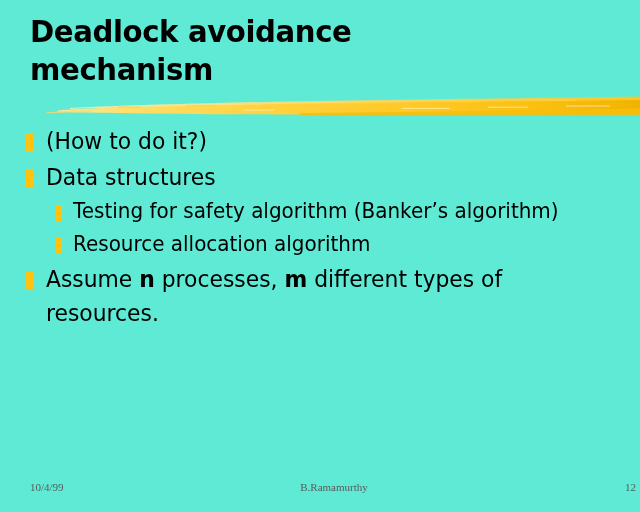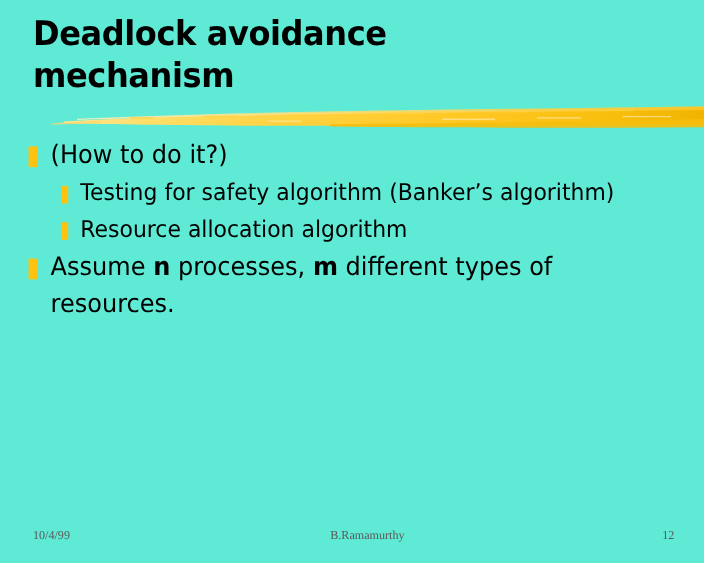--- a/index.html
+++ b/index.html
@@ -110,21 +110,21 @@
   .footer-cell {
     position: absolute;
     font-family: Liberation Serif, serif;
     font-size: 11px;
     line-height: 14px;
     color: #5a5a5a;
     white-space: nowrap;
   }
   #footer-date  { left: 30px;  top: 2px; }
   #footer-author{ left: 14px; top: 2px; width: 640px; text-align: center; }
-  #footer-page  { right: 27px; top: 2px; text-align: center; }
+  #footer-page  { right: 4px; top: 2px; text-align: center; }
 </style>
 </head>
 <body>
 
 <div id="slide">
 
   <div id="title-block">
     <h1 id="slide-title">Deadlock avoidance
 mechanism</h1>
   </div>
@@ -175,20 +175,24 @@
     </svg>
   </div>
 
   <div id="body-list">
 
     <div class="bullet-row level-1">
       <span class="marker" style="background: rgb(255, 194, 14);"></span>
       <span class="bullet-text">(How to do it?)</span>
     </div>
 
+    <div class="bullet-row level-1">
+      <span class="marker" style="background: rgb(255, 194, 14);"></span>
+      <span class="bullet-text">Data structures</span>
+    </div>
 
 
     <div class="bullet-row level-2">
       <span class="marker" style="background: rgb(255, 194, 14);"></span>
       <span class="bullet-text">Testing for safety algorithm (Banker’s algorithm)</span>
     </div>
 
     <div class="bullet-row level-2">
       <span class="marker" style="background: rgb(255, 194, 14);"></span>
       <span class="bullet-text">Resource allocation algorithm</span>

